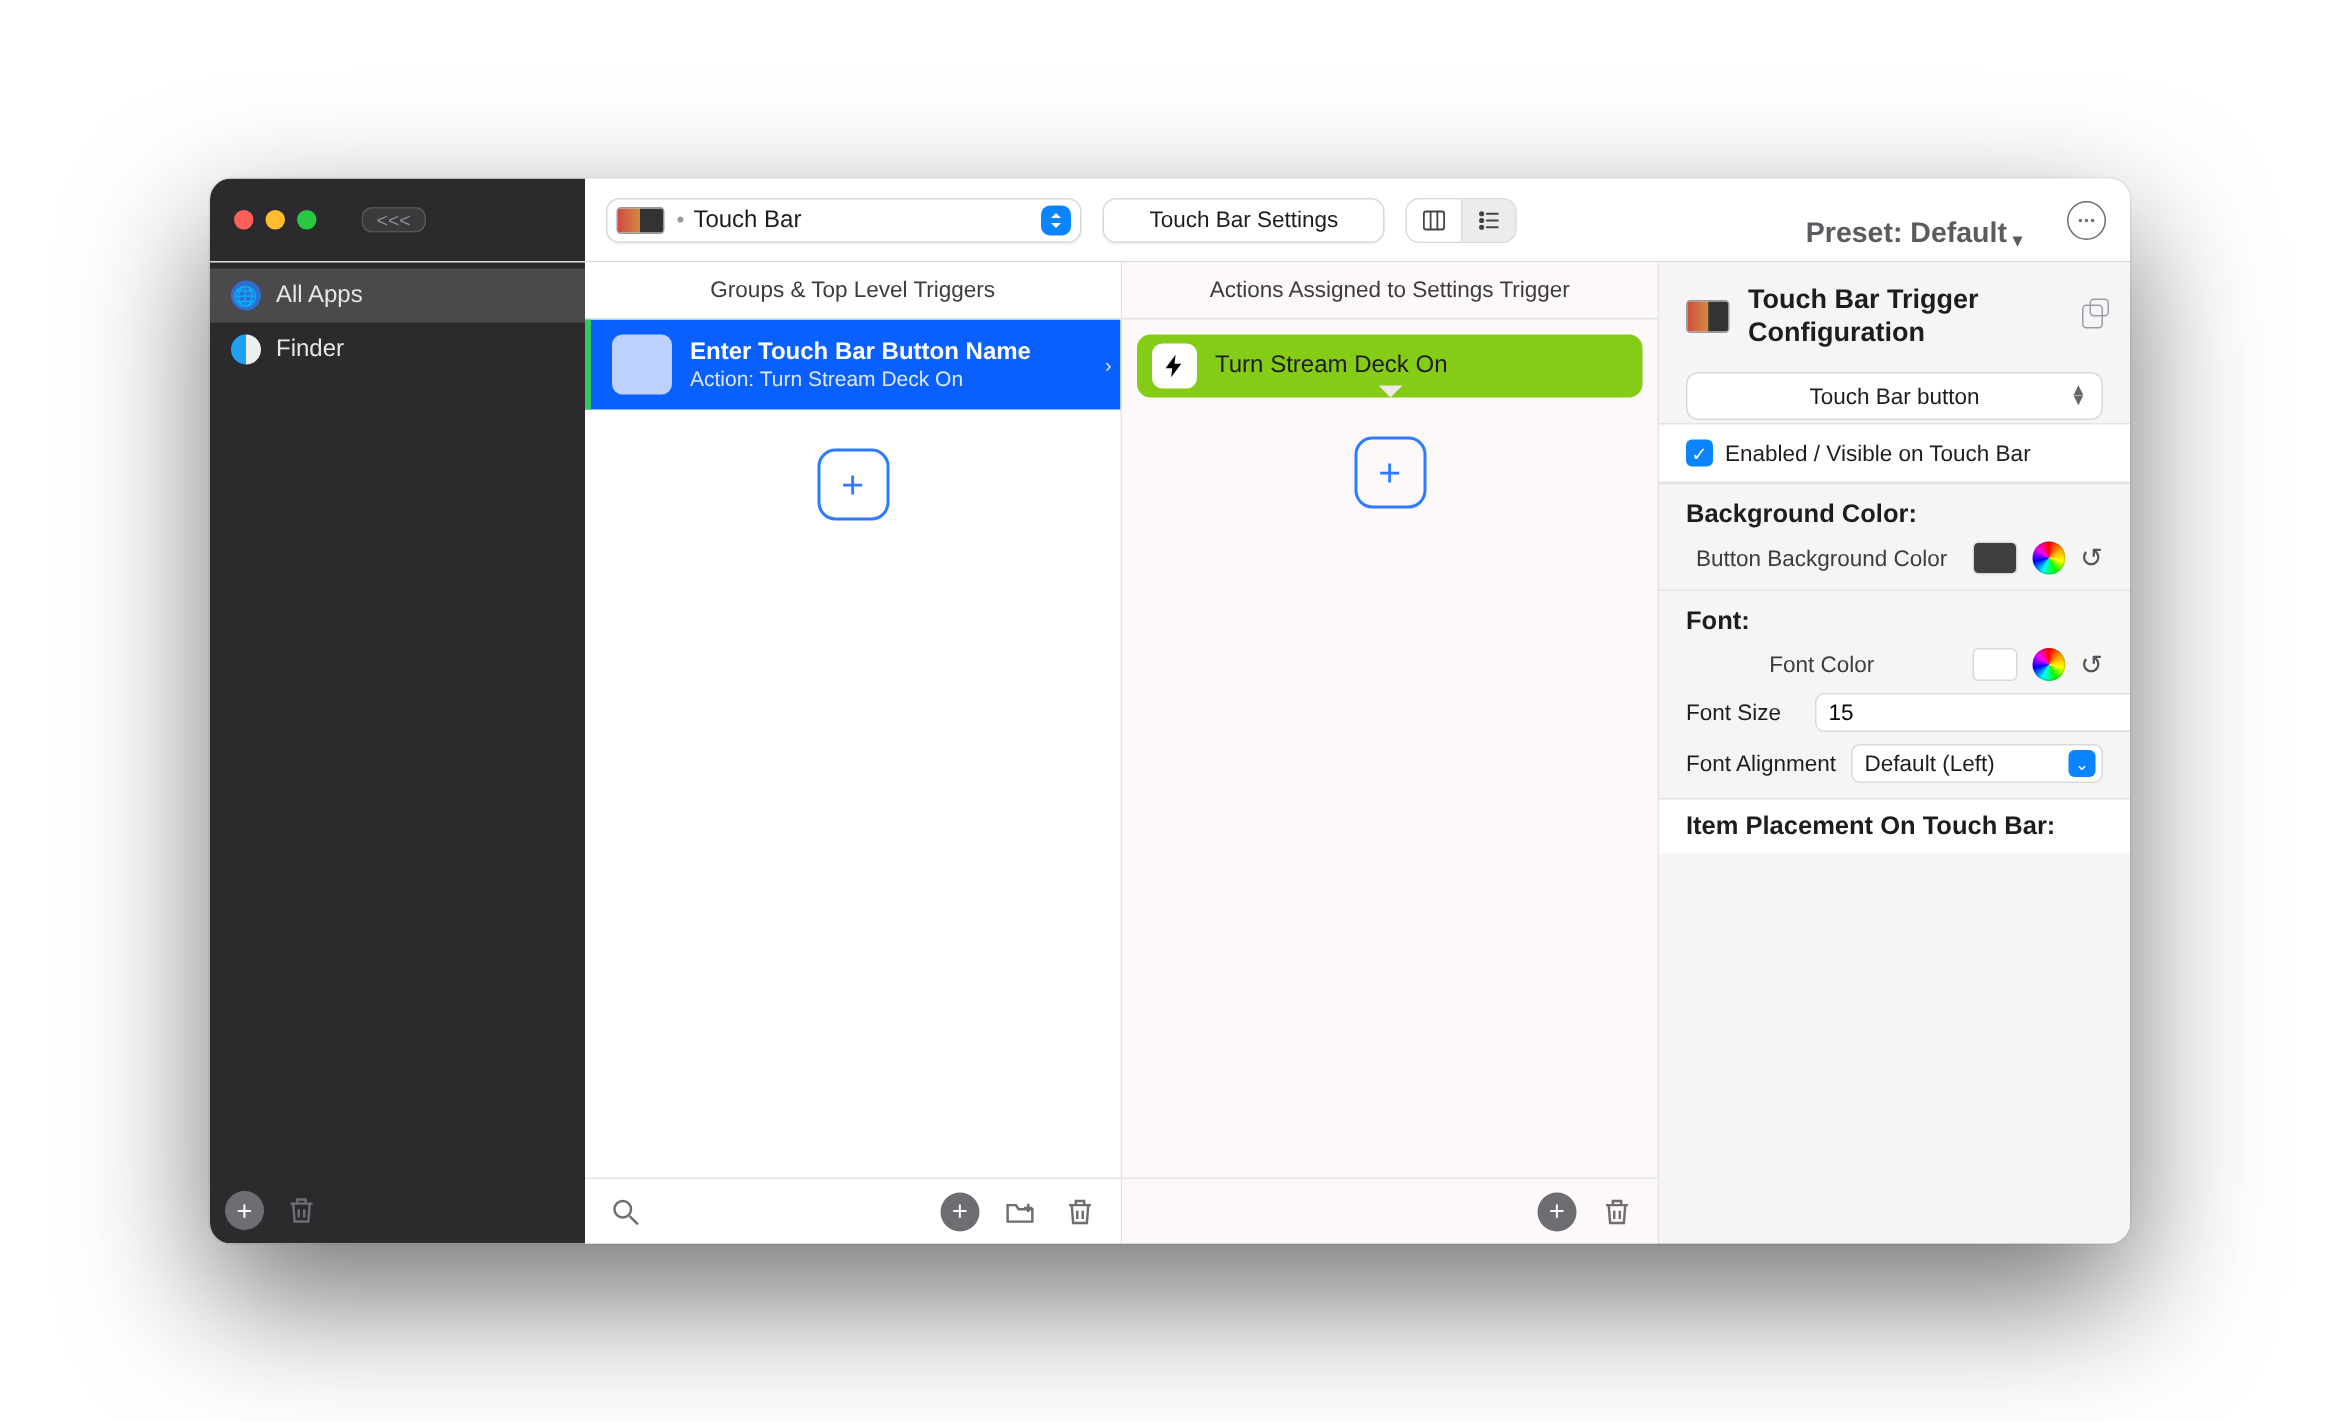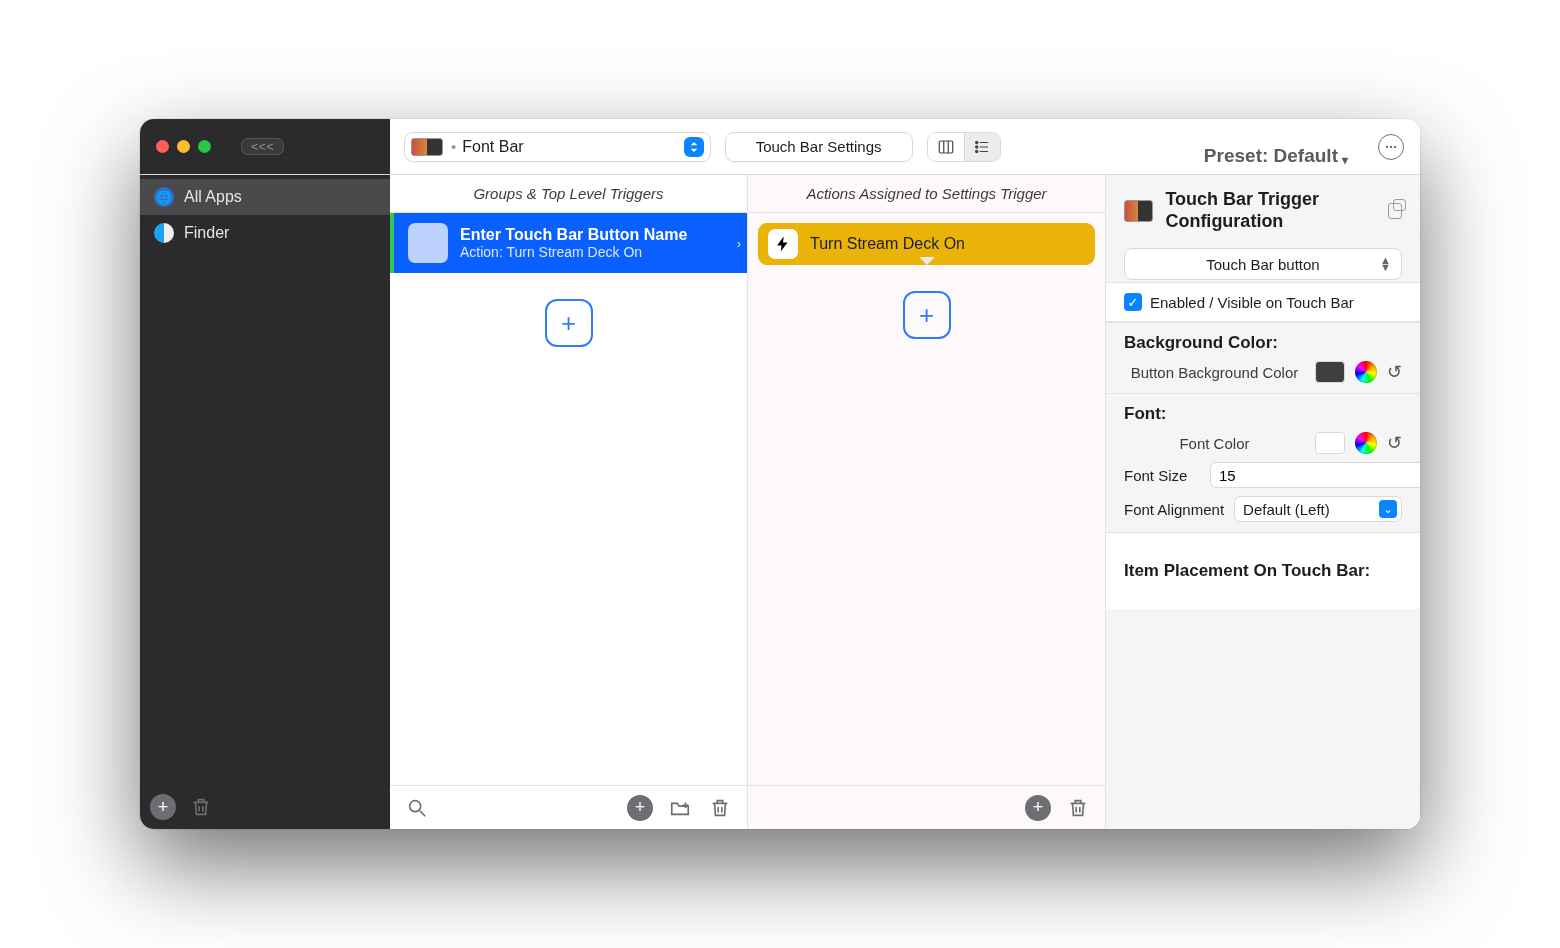--- a/index.html
+++ b/index.html
@@ -65,37 +65,37 @@
   .circle-btn { width:26px; height:26px; border-radius:50%; background:#6e6e72; color:#fff; display:flex; align-items:center; justify-content:center; font-size:18px; cursor:pointer;}
   .trash svg, .search svg, .folderadd svg { width:22px; height:22px; stroke:#6e6e72; fill:none; stroke-width:1.8;}
 
   
   .columns { flex:1; display:flex; min-width:0;}
   .col { display:flex; flex-direction:column; min-width:0;}
   .col.triggers { flex:0 0 358px; border-right:1px solid var(--panel-border); background:#fff;}
   .col.actions  { flex:0 0 358px; border-right:1px solid var(--panel-border); background:var(--actions-bg);}
   .col.inspector{ flex:1; background:var(--panel-bg);}
 
-  .col-header { text-align:center; font-size:15px; color:#3c3c3f; padding:10px 8px; border-bottom:1px solid var(--panel-border); background:#fff;font-style:italic;}
+  .col-header { text-align:center; font-size:15px; color:#3c3c3f; padding:10px 8px; border-bottom:1px solid var(--panel-border); background:#fff;}
   .col.actions .col-header{ background:var(--actions-bg);}
   .col-body { flex:1; overflow:auto; position:relative;}
   .col-footer{ height:44px; display:flex; align-items:center; gap:14px; padding:0 14px; border-top:1px solid var(--panel-border); background:#fff;}
   .col.actions .col-footer{ background:var(--actions-bg); justify-content:flex-end;}
   .col.triggers .col-footer .spacer{ flex:1;}
   .iconbtn { width:26px; height:26px; display:flex; align-items:center; justify-content:center; cursor:pointer; color:#6e6e72;}
 
   
   .trigger-row { display:flex; align-items:center; gap:12px; padding:10px 14px; background:var(--accent); color:#fff; position:relative; border-left:4px solid #34c759; cursor:pointer;}
   .trigger-row .thumb { width:40px; height:40px; background:#bcd1fb; border-radius:7px;}
   .trigger-row .title{ font-size:16px; font-weight:700;}
   .trigger-row .sub{ font-size:14px; color:#dbe8ff;}
   .trigger-row .chev{ position:absolute; right:6px; color:#dbe8ff; font-size:13px;}
 
   
-  .action-row { display:flex; align-items:center; gap:12px; margin:10px; padding:6px 10px; background:#eab308; border-radius:9px; cursor:pointer; position:relative;}
+  .action-row { display:flex; align-items:center; gap:12px; margin:10px; padding:6px 10px; background:#84cc16; border-radius:9px; cursor:pointer; position:relative;}
   .action-row .aicon{ width:30px; height:30px; background:#fff; border-radius:7px; display:flex; align-items:center; justify-content:center; font-size:18px;}
   .action-row .alabel{ font-size:16px;}
   .action-row::after{ content:""; position:absolute; bottom:-8px; left:50%; transform:translateX(-50%); border:8px solid transparent; border-top-color:#eceaed;}
 
   .addbtn { width:48px; height:48px; border:2px solid #2f7bff; border-radius:12px; color:#2f7bff; font-size:26px; display:flex; align-items:center; justify-content:center; margin:26px auto 0; cursor:pointer;}
 
   
   .insp-head { display:flex; align-items:center; gap:12px; padding:14px 18px 6px;}
   .insp-head .hicon{ width:38px; height:22px; border-radius:3px; background:linear-gradient(90deg,#d24c3f,#d28a3f 50%,#333 50%,#333); border:1px solid #999;}
   .insp-head .htitle{ font-size:18px; font-weight:700; line-height:1.2;}
@@ -118,42 +118,42 @@
   .swatch{ width:30px; height:22px; border-radius:4px; border:1px solid var(--border);}
   .colorwheel{width:22px;height:22px;border-radius:50%;background:conic-gradient(red,orange,yellow,lime,cyan,blue,magenta,red); box-shadow:inset 0 0 0 1px rgba(0,0,0,0.15); cursor:pointer;}
   .reset{ cursor:pointer; font-size:18px; color:#555;}
 
   .numfield{display:flex;align-items:center;gap:6px;margin-top:8px;font-size:15px;}
   .numfield .lab{flex:0 0 80px;}
   .numfield input{flex:1;height:26px;border:1px solid var(--border);border-radius:6px;padding:0 8px;background:#fff;font-size:15px;}
   .alignrow{display:flex;align-items:center;gap:10px;margin-top:8px;font-size:15px;}
   .alignrow .sel{flex:1;background:#fff;border:1px solid var(--border);border-radius:6px;height:26px;display:flex;align-items:center;padding:0 8px;position:relative;cursor:pointer;}
   .alignrow .sel .blue{position:absolute;right:4px;width:18px;height:18px;border-radius:4px;background:#0a84ff;color:#fff;display:flex;align-items:center;justify-content:center;font-size:11px;}
-  .insp-last{ padding:28px 18px; border-top:1px solid var(--panel-border); font-size:17px; font-weight:700; background:#fff;}
+  .insp-last{ padding:8px 18px; border-top:1px solid var(--panel-border); font-size:17px; font-weight:700; background:#fff;}
   .tinydot{text-align:center;color:#aeaeb2;font-size:10px;padding-top:6px;}
 </style>
 </head>
 <body>
 
 <div class="window">
 
   <div class="toolbar">
     <div class="titlebar-left">
       <div class="traffic">
         <div class="dot red"></div>
         <div class="dot yellow"></div>
         <div class="dot green"></div>
       </div>
       <div class="backbtn">&lt;&lt;&lt;</div>
     </div>
 
     <div class="seg">
       <span class="touchicon"></span>
       <span style="color:#9a9a9e;margin-right:4px;">•</span>
-      <span class="seg-label">Font Bar</span>
+      <span class="seg-label">Touch Bar</span>
       <span style="flex:1;min-width:150px;"></span>
       <span class="caret">
         <svg viewBox="0 0 12 14" width="10" height="12" fill="#fff">
             <path d="M6 1l4 4H2zM6 13l4-4H2z"></path>
           </svg>
       </span>
     </div>
 
     <div class="seg settings">
       <span>Touch Bar Settings</span>

